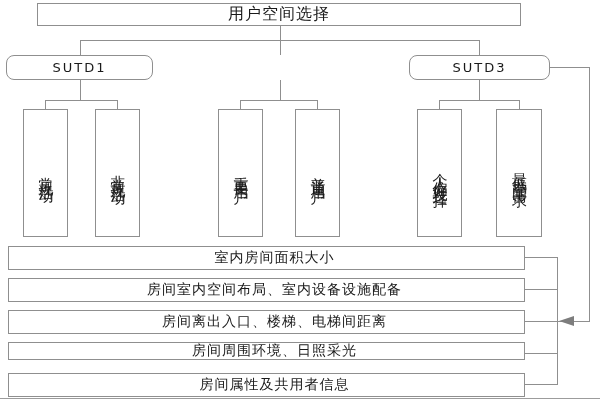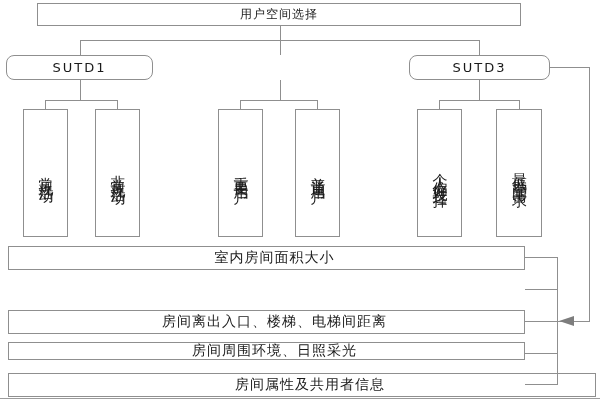--- a/index.html
+++ b/index.html
@@ -6,21 +6,21 @@
   #canvas{
     position:relative;width:600px;height:400px;background:#ffffff;
     font-family:"DejaVu Sans","Liberation Sans",sans-serif;
     color:#1a1a1a;overflow:hidden;
   }
   .box{
     position:absolute;border:1px solid #8f8f8f;background:#ffffff;
     display:flex;align-items:center;justify-content:center;
     box-sizing:border-box;text-align:center;
   }
-  .topbox{font-size:12px;letter-spacing:1px;}
+  .topbox{font-size:16px;letter-spacing:1px;}
   .sutd{font-size:13px;letter-spacing:2px;border-radius:8px;}
   .vbox span{
     writing-mode:vertical-rl;text-orientation:upright;
     font-size:15px;letter-spacing:4px;line-height:1;
   }
   .bar{font-size:14px;letter-spacing:1px;padding-left:16px;}
   .hline,.vline{position:absolute;background:#8f8f8f;}
   .hline{height:1px;}
   .vline{width:1px;}
   .arrow-left{
@@ -81,27 +81,30 @@
   <div class="box vbox" style="left:417px;top:109px;width:45px;height:128px;">
     <span>个人偏好选择</span>
   </div>
   <div class="box vbox" style="left:496px;top:109px;width:46px;height:128px;">
     <span>最低空间需求</span>
   </div>
 
   <div class="box bar" style="left:8px;top:246px;width:517px;height:24px;">
     <span>室内房间面积大小</span>
   </div>
+  <div class="box bar" style="left:8px;top:278px;width:517px;height:24px;">
+    <span>房间室内空间布局、室内设备设施配备</span>
+  </div>
   <div class="box bar" style="left:8px;top:310px;width:517px;height:24px;">
     <span>房间离出入口、楼梯、电梯间距离</span>
   </div>
   <div class="box bar" style="left:8px;top:342px;width:517px;height:18px;">
     <span>房间周围环境、日照采光</span>
   </div>
-  <div class="box bar" style="left:8px;top:373px;width:588px;height:24px;">
+  <div class="box bar" style="left:8px;top:373px;width:517px;height:24px;">
     <span>房间属性及共用者信息</span>
   </div>
 
   <div class="hline" style="left:550px;top:67px;width:40px;"></div>
   <div class="vline" style="left:589px;top:67px;height:255px;"></div>
   <div class="hline" style="left:557px;top:321px;width:33px;"></div>
   <div class="arrow-left" style="left:559px;top:316px;"></div>
 
   <div class="vline" style="left:557px;top:257px;height:128px;"></div>
   <div class="hline" style="left:525px;top:257px;width:32px;"></div>

